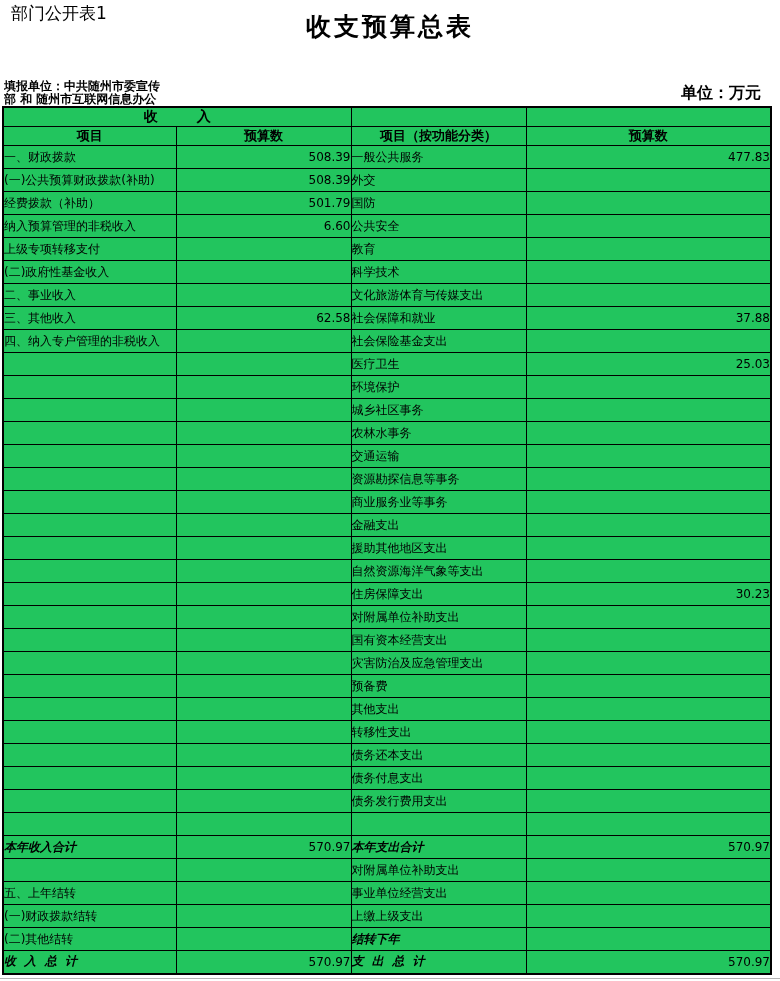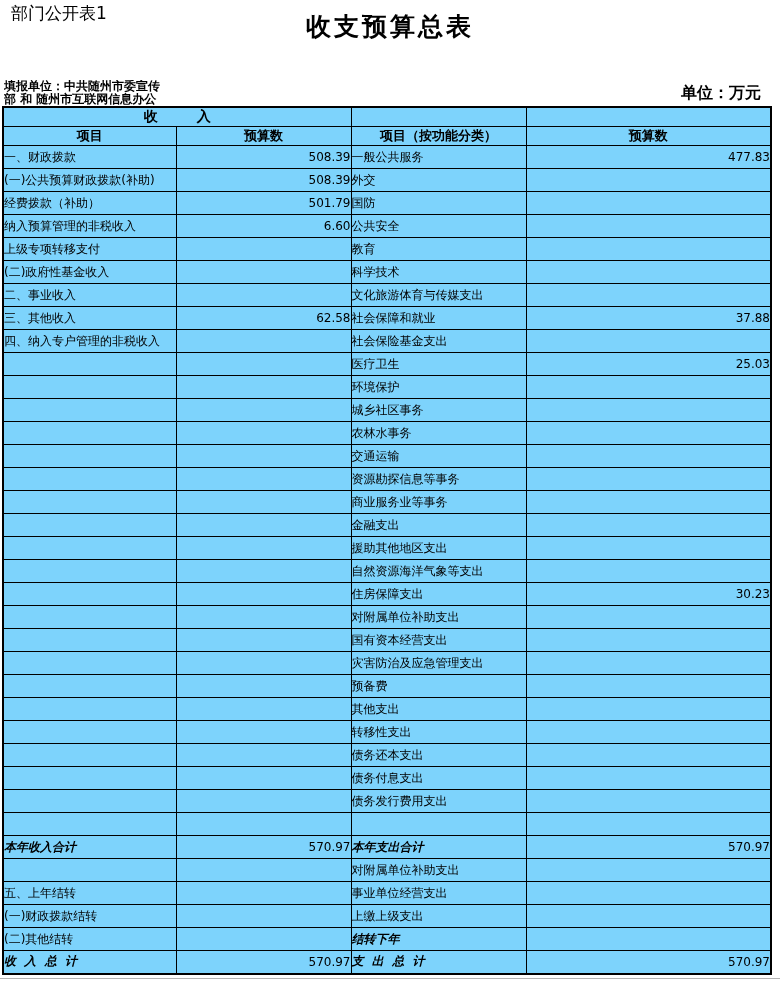--- a/index.html
+++ b/index.html
@@ -9,21 +9,21 @@
     overflow:hidden;
   }
   .doc-label{position:absolute;top:2px;left:4px;font-size:17px;margin-left:7px;}
   .page-title{position:absolute;top:10px;left:0;width:780px;text-align:center;
     font-size:25px;font-weight:bold;letter-spacing:3px;}
   .unit-info{position:absolute;top:80px;left:4px;width:280px;height:26px;overflow:hidden;
     font-size:12px;font-weight:bold;line-height:13px;white-space:pre-line;}
   .unit-note{position:absolute;top:83px;right:19px;font-size:16px;font-weight:bold;}
   table.budget{
     position:absolute;top:106px;left:2px;width:768px;
-    border-collapse:collapse;table-layout:fixed;background:#7dd3fc;
+    border-collapse:collapse;table-layout:fixed;background:#22c55e;
     border:2px solid #000;
   }
   table.budget td{
     border:1px solid #000;font-size:12px;padding:0;white-space:pre;overflow:hidden;
     vertical-align:middle;
   }
   tr.hrow1 td{height:18px;font-size:14px;font-weight:bold;text-align:center;}
   tr.hrow2 td{height:18px;font-size:13px;font-weight:bold;text-align:center;}
   tbody tr{height:23px;}
   td.lbl{text-align:left;}

